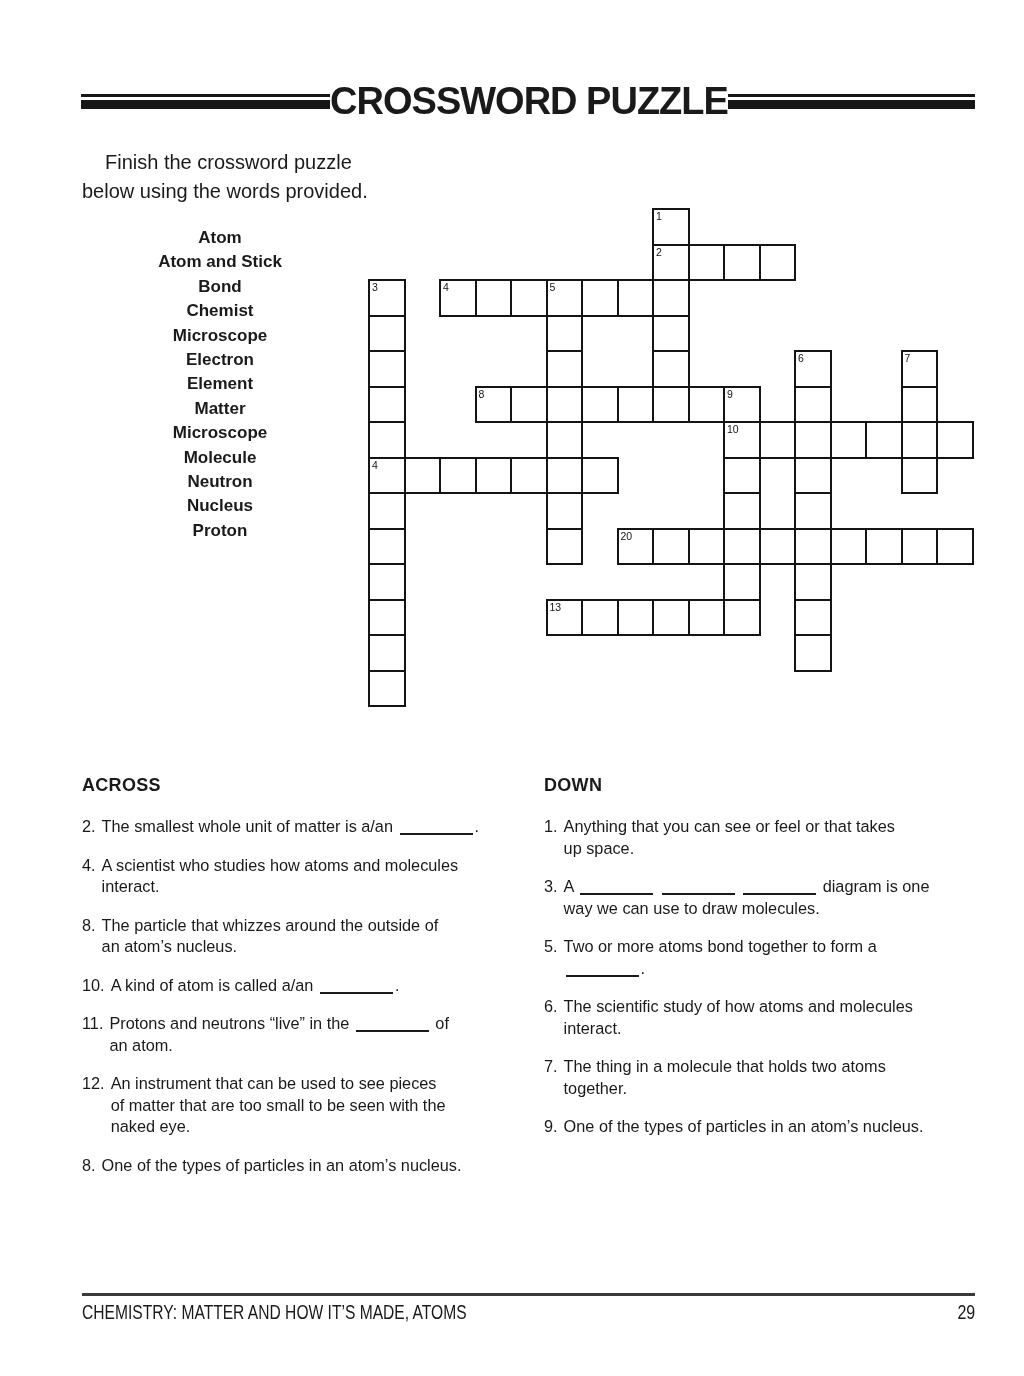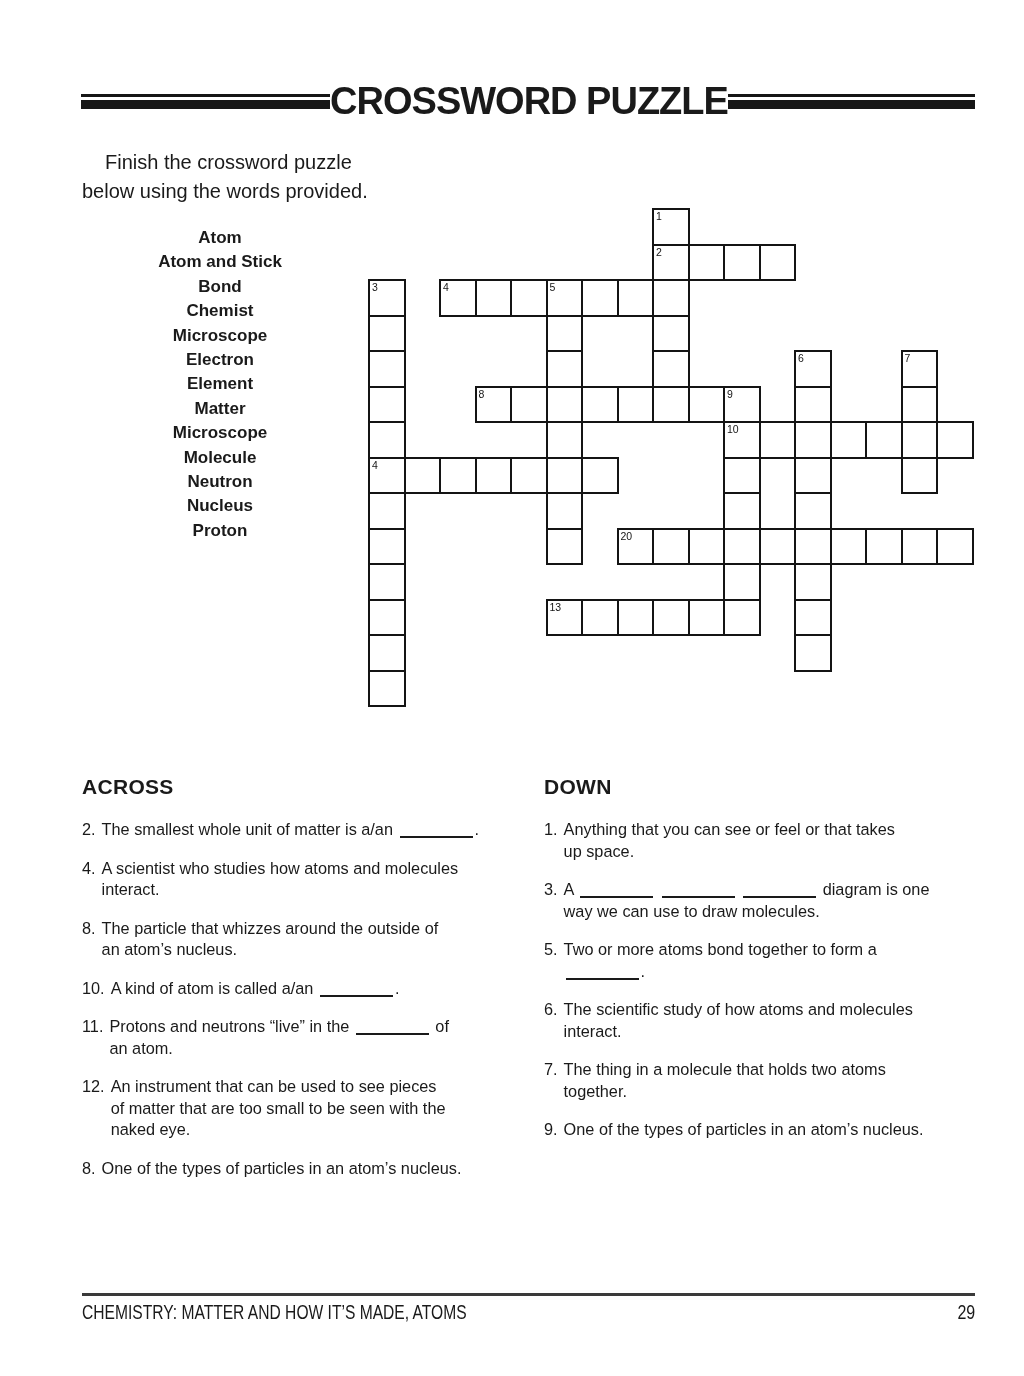--- a/index.html
+++ b/index.html
@@ -29,21 +29,21 @@
   .grid{position:absolute;left:0;top:0;}
   .cell{position:absolute;box-sizing:border-box;width:37.5px;height:37.5px;
         border:2px solid #141414;background:#fff;}
   .cell-num{position:absolute;top:1px;left:2px;font-size:10.5px;line-height:11px;
             color:#141414;}
 
   
   .clues{position:absolute;top:775px;}
   .clues-across{left:82px;width:438px;}
   .clues-down{left:544px;width:436px;}
-  .clues h2{margin:0 0 20px 0;font-size:21px;letter-spacing:0.3px;font-weight:bold;}
+  .clues h2{margin:0 0 20px 0;font-size:18px;letter-spacing:0.3px;font-weight:bold;}
   .clue{display:flex;gap:6px;margin-bottom:17px;font-size:16.3px;line-height:21.5px;}
   .clue-num{white-space:nowrap;}
   .clue-text{flex:1;}
   .blank{display:inline-block;width:73px;height:12px;margin:0 2px;
          border-bottom:2px solid #1a1a1a;vertical-align:-3px;}
 
   
   .footer-rule{position:absolute;left:82px;top:1293px;width:893px;height:2.5px;background:#3a3a3a;}
   .footer-text{position:absolute;left:82px;top:1301px;font-size:20px;white-space:nowrap;
                transform:scaleX(0.78);transform-origin:left center;}

